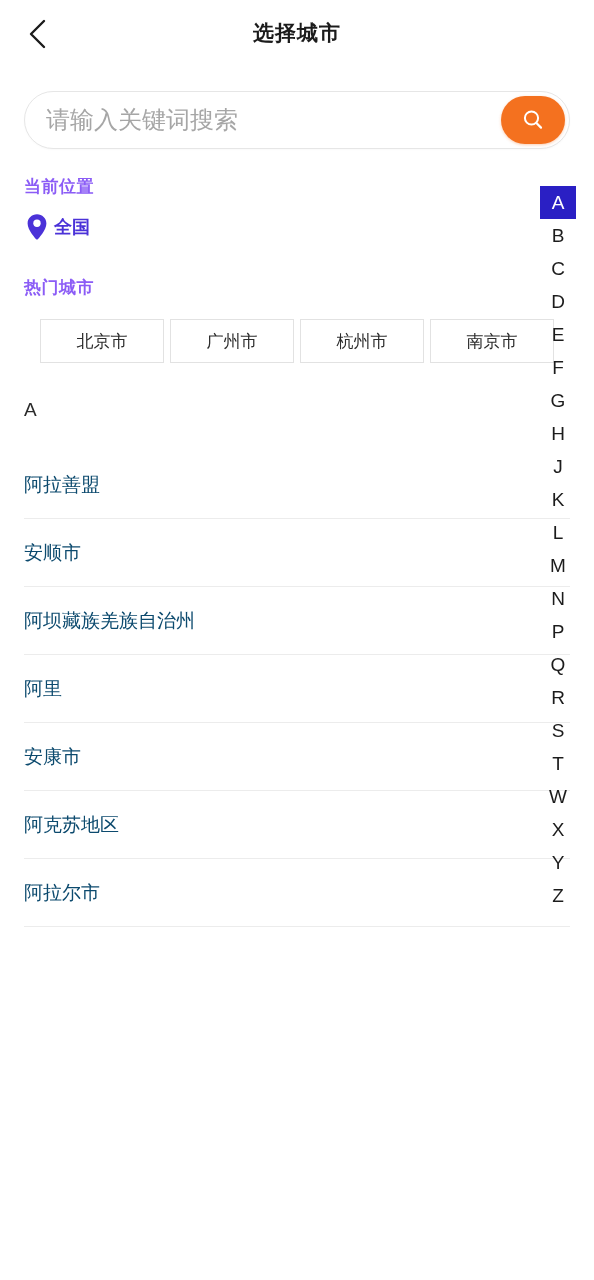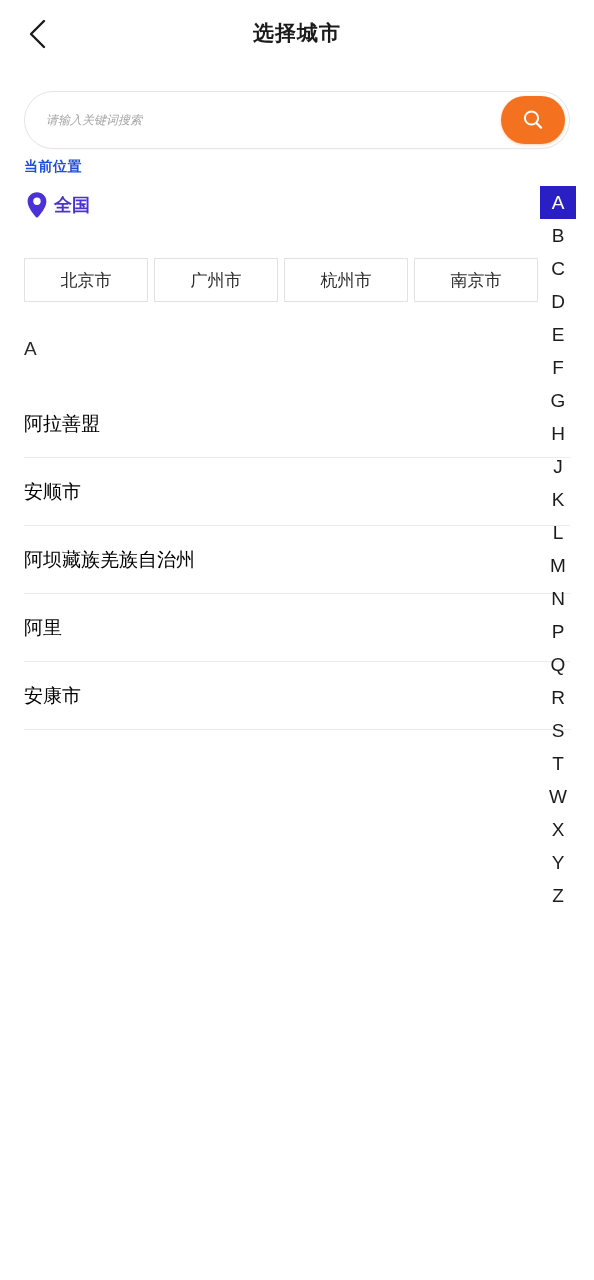--- a/index.html
+++ b/index.html
@@ -31,72 +31,73 @@
   .search-wrap { position:relative; margin:23px 24px 0 24px; height:58px; }
   .search-field {
     position:absolute; inset:0;
     border:1px solid #e6e6e6; border-radius:30px;
     background:#fff;
     box-shadow:0 1px 2px rgba(0,0,0,0.025);
   }
   .search-input {
     position:absolute; left:22px; top:0; height:58px; width:400px;
     border:none; outline:none; background:transparent;
-    font-family:inherit; font-size:12px; color:#333;font-style:italic;
+    font-family:inherit; font-size:24px; color:#333;
   }
   .search-input::placeholder { color:#a6a6a6; }
   .search-btn {
     position:absolute; right:5px; top:5px;
     width:64px; height:48px;
     border:none; border-radius:26px;
     background:#f4711f;
     display:flex; align-items:center; justify-content:center;
     cursor:pointer;
     box-shadow:0 1px 3px rgba(244,113,31,0.35);
   }
 
   
   .sec-title {
-    margin:9px 0 0 24px;
-    font-size:14px; font-weight:700; color:#1d4ed8;
+    margin:26px 0 0 24px;
+    font-size:17px; font-weight:700; color:#8b5cf6;
     letter-spacing:0.5px;
   }
   .loc-row {
-    margin:14px 0 18px 24px;
+    margin:14px 0 8px 24px;
     display:inline-flex; align-items:center; gap:4px;
     cursor:pointer;
   }
   .loc-text { font-size:18px; font-weight:700; color:#4b32d8; }
 
   
   .chips {
     margin:20px 0 0 24px;
     display:flex; flex-wrap:wrap; gap:6px;
     width:546px;
+    justify-content:center;
   }
   .chip {
     width:124px; height:44px;
     border:1px solid #e2e2e2; background:#fff;
     display:flex; align-items:center; justify-content:center;
     font-size:17px; color:#2b2b2b;
     cursor:pointer;
   }
 
   
   .alpha-head {
     margin:36px 0 0 24px;
     font-size:19px; color:#2b2b2b;
   }
   .city-list { margin-top:30px; }
   .city-row {
     position:relative;
     height:68px;
     margin:0 24px;
     display:flex; align-items:center;
-    font-size:19px; color:#000000;
+    font-size:19px; color:#0c4a6e;
     border-bottom:1px solid #ececec;
     cursor:pointer;
   }
 
   
   .index-bar {
     position:absolute; right:18px; top:186px;
     width:36px;
     display:flex; flex-direction:column; align-items:center;
     z-index:5;
@@ -142,36 +143,39 @@
   <div class="sec-title">当前位置</div>
   <div class="loc-row">
     <svg width="26" height="30" viewBox="0 0 26 30">
       <path d="M13 2.2c-5.2 0-9.4 4.1-9.4 9.2 0 6.6 8 15.2 9 16.2.2.2.6.2.8 0 1-1 9-9.6 9-16.2 0-5.1-4.2-9.2-9.4-9.2z" fill="#4b32d8"></path>
       <circle cx="13" cy="11.2" r="3.7" fill="#ffffff"></circle>
     </svg>
     <span class="loc-text">全国</span>
   </div>
 
   
+  <div class="sec-title">热门城市</div>
   <div class="chips" id="hot-chips">
       <div class="chip">北京市</div>
       <div class="chip">广州市</div>
       <div class="chip">杭州市</div>
       <div class="chip">南京市</div>
     </div>
 
   
   <div id="sections">
       <div class="alpha-head">A</div>
       <div class="city-list">
         <div class="city-row">阿拉善盟</div>
         <div class="city-row">安顺市</div>
         <div class="city-row">阿坝藏族羌族自治州</div>
         <div class="city-row">阿里</div>
         <div class="city-row">安康市</div>
+        <div class="city-row">阿克苏地区</div>
+        <div class="city-row">阿拉尔市</div>
       </div>
     </div>
 
   
   <div class="index-bar" id="index-bar">
       <div class="index-item active">A</div>
       <div class="index-item">B</div>
       <div class="index-item">C</div>
       <div class="index-item">D</div>
       <div class="index-item">E</div>

